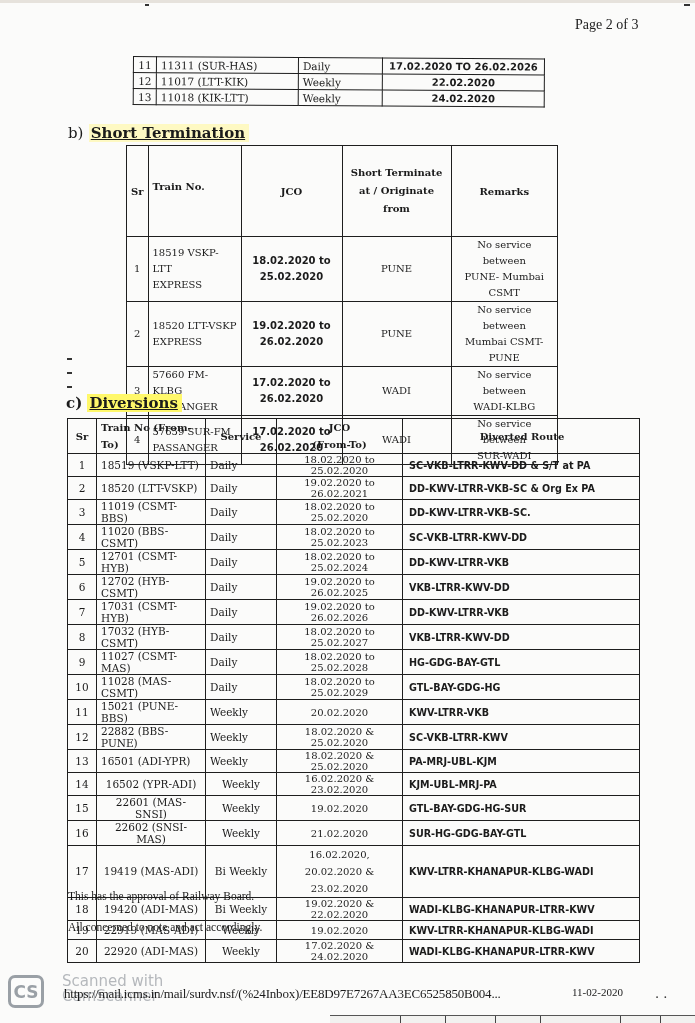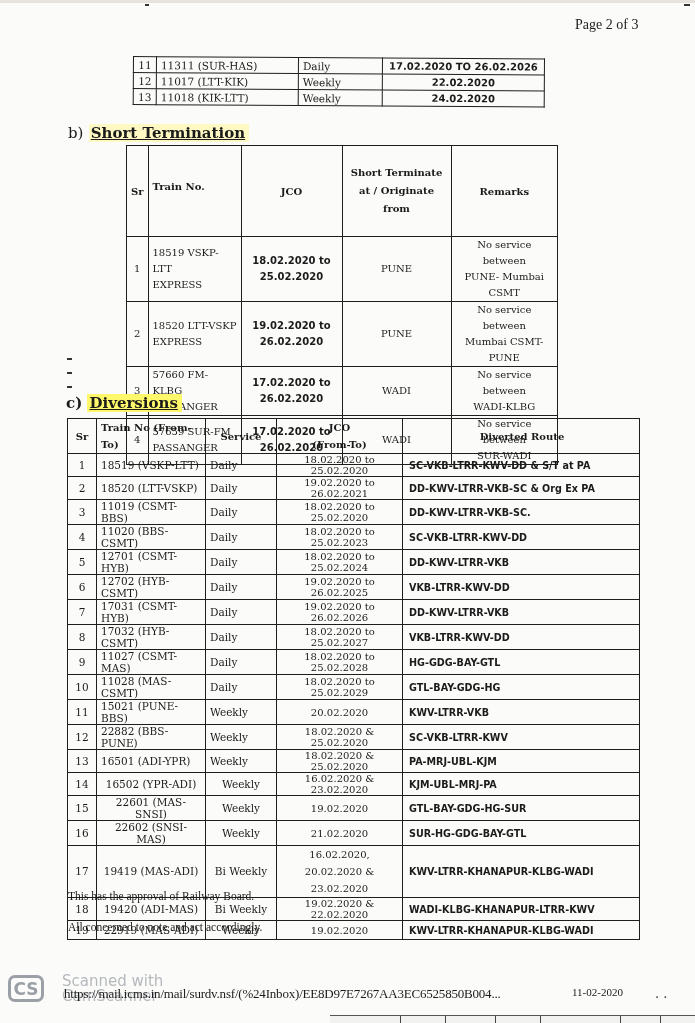--- a/index.html
+++ b/index.html
@@ -72,21 +72,21 @@
   #note-2 { top: 921px; }
 
   .url-line {
     position: absolute; left: 64px; top: 986px;
     font-family: "Liberation Serif", serif; font-size: 13px; color: #1b1b1b; letter-spacing: -0.2px;
   }
   .url-date { position: absolute; left: 572px; top: 986px; font-family: "Liberation Serif", serif; font-size: 11px; color: #1b1b1b; }
   .url-dots { position: absolute; left: 655px; top: 986px; font-size: 13px; color: #333; }
 
   .cs-logo {
-    position: absolute; left: 8px; top: 975px; width: 36px; height: 27px;
+    position: absolute; left: 8px; top: 975px; width: 36px; height: 33px;
     border: 3px solid #9aa0a6; border-radius: 7px; box-sizing: border-box;
     color: #9aa0a6; font-family: "DejaVu Sans", sans-serif; font-weight: bold; font-size: 17px;
     display: flex; align-items: center; justify-content: center; background: rgba(255,255,255,0.3);
   }
   .cs-text {
     position: absolute; left: 62px; top: 974px; font-family: "DejaVu Sans", sans-serif;
     font-size: 15px; color: #a9adb2; line-height: 15px; opacity: 0.85;
   }
   .bottom-strip {
     position: absolute; left: 330px; top: 1015px; width: 365px; height: 8px;
@@ -357,20 +357,27 @@
         <td class="d-jco">19.02.2020 &amp; 22.02.2020</td>
         <td class="d-route">WADI-KLBG-KHANAPUR-LTRR-KWV</td>
       </tr>
       <tr>
         <td class="d-sr">19</td>
         <td class="d-train center">22919 (MAS-ADI)</td>
         <td class="d-svc center">Weekly</td>
         <td class="d-jco">19.02.2020</td>
         <td class="d-route">KWV-LTRR-KHANAPUR-KLBG-WADI</td>
       </tr>
+      <tr>
+        <td class="d-sr">20</td>
+        <td class="d-train center">22920 (ADI-MAS)</td>
+        <td class="d-svc center">Weekly</td>
+        <td class="d-jco">17.02.2020 &amp;  24.02.2020</td>
+        <td class="d-route">WADI-KLBG-KHANAPUR-LTRR-KWV</td>
+      </tr>
     </tbody>
 </table>
 
 <div class="footer-note" id="note-1">This has the approval of Railway Board.</div>
 <div class="footer-note" id="note-2">All concerned to note and act accordingly.</div>
 
 <div class="cs-logo">CS</div>
 <div class="cs-text">
   <div>Scanned with</div>
   <div>CamScanner</div>

